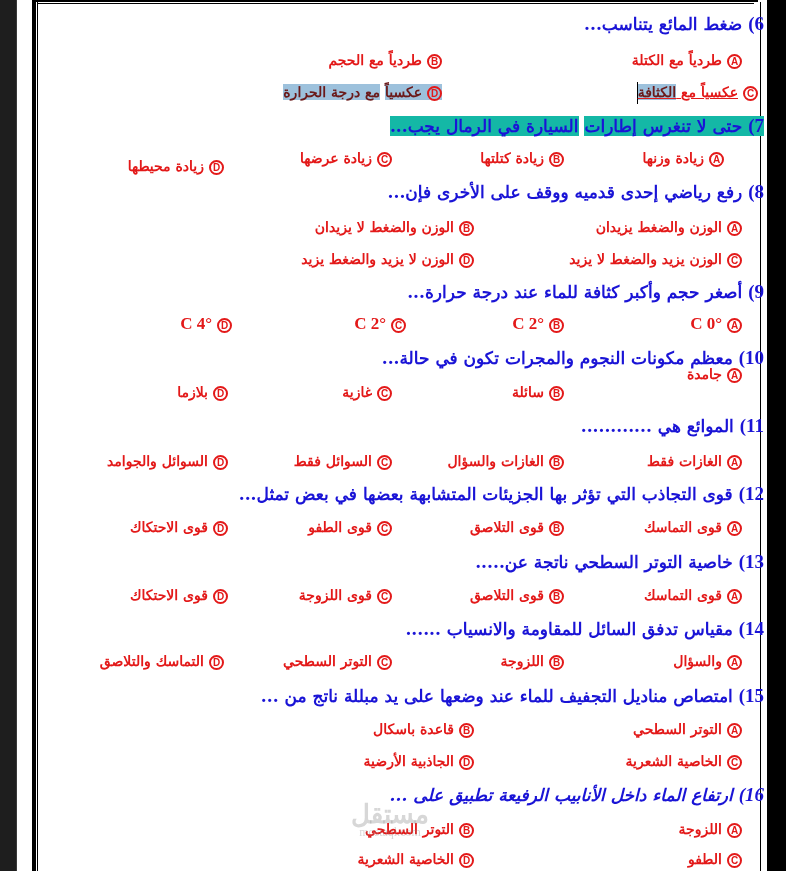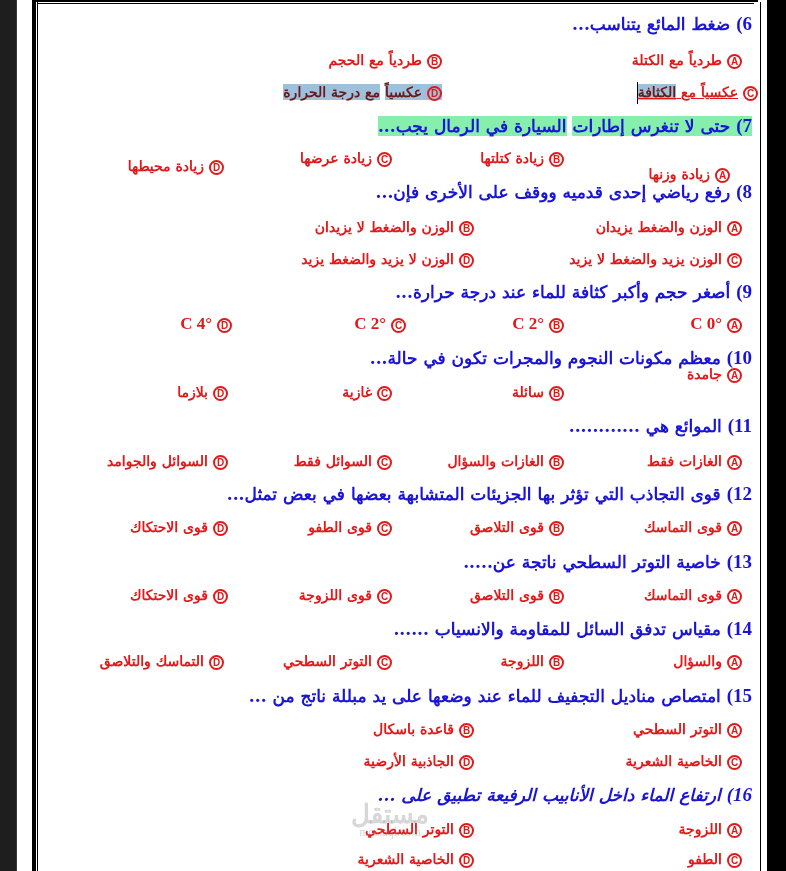--- a/index.html
+++ b/index.html
@@ -67,21 +67,21 @@
     }
 
     .content {
       position: absolute;
       left: 40px; top: 0;
       width: 724px;
       direction: rtl;
     }
     .q {
       position: absolute;
-      right: 12px;
+      right: 0;
       white-space: nowrap;
       color: #1a14d6;
       font-weight: bold;
       font-size: 17px;
       line-height: 24px;
     }
     .q .num {
       color: #1a14d6;
       font-family: "Liberation Serif", serif;
       font-size: 19px;
@@ -109,21 +109,21 @@
       vertical-align: middle;
       margin-left: 5px;
       color: #e31919;
       font-weight: bold;
     }
     .opt.latin {
       font-family: "Liberation Serif", serif;
       font-size: 17px;
     }
     .hl { background: #9dc1dc; color: #6b1a1a; }
-    .hl-q { background: #86efac; }
+    .hl-q { background: #14b8a6; }
     .cursor {
       display: inline-block;
       width: 1px; height: 22px;
       background: #000;
       vertical-align: middle;
     }
     .watermark {
       position: absolute;
       left: 330px; top: 804px;
       width: 120px;
@@ -165,21 +165,21 @@
   </div>
   <div class="opt" style="right:322px; top:81px;">
     <span class="hl"><span class="letter">D</span></span><span class="hl">عكسياً</span>
     <span class="hl">مع درجة الحرارة</span>
   </div>
 
   <div class="q" style="top:114px;">
     <span class="hl-q"><span class="num">7)</span> <span>حتى لا تنغرس إطارات</span></span>
     <span class="hl-q">السيارة في الرمال يجب...</span>
   </div>
-  <div class="opt" style="right:34px; top:147px;margin-top:16px;">
+  <div class="opt" style="right:40px; top:147px;">
     <span class="letter">A</span><span>زيادة وزنها</span>
   </div>
   <div class="opt" style="right:200px; top:147px;">
     <span class="letter">B</span><span>زيادة كتلتها</span>
   </div>
   <div class="opt" style="right:372px; top:147px;">
     <span class="letter">C</span><span>زيادة عرضها</span>
   </div>
   <div class="opt" style="right:540px; top:155px;">
     <span class="letter">D</span><span>زيادة محيطها</span>

